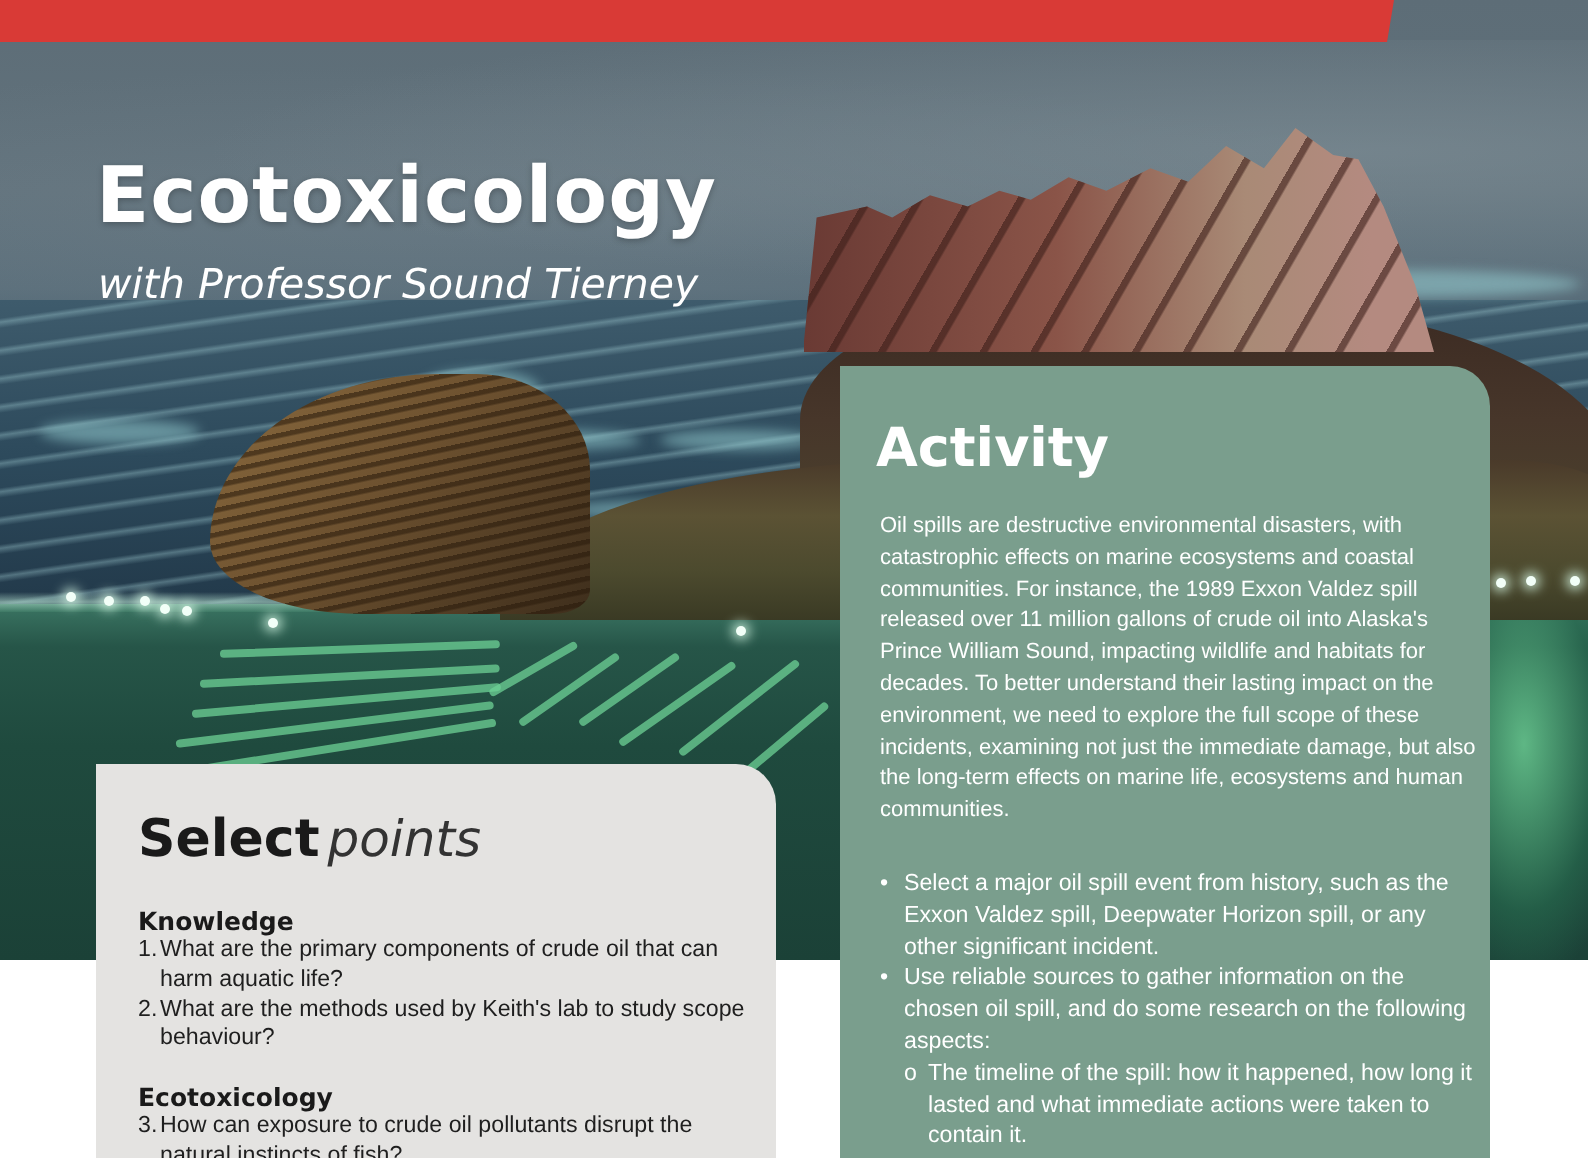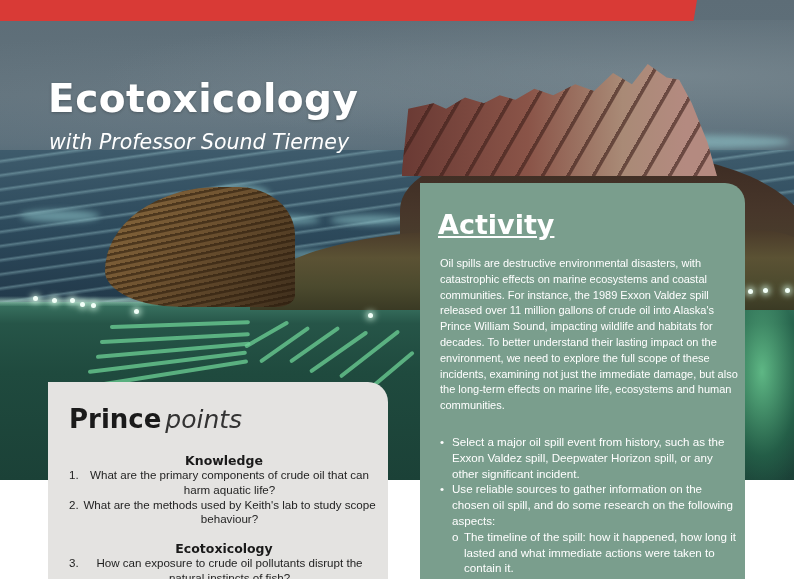--- a/index.html
+++ b/index.html
@@ -90,21 +90,21 @@
   }
 
   .activity {
     position: absolute; left: 420px; top: 183px; width: 325px; height: 400px;
     background: #7a9e8d;
     border-top-right-radius: 20px;
     color: #ffffff;
   }
   .activity h2 {
     margin: 0; position: absolute; left: 18px; top: 26px;
-    font-family: "DejaVu Sans", sans-serif; font-weight: bold; font-size: 27px; color: #ffffff; text-decoration: underline;
+    font-family: "DejaVu Sans", sans-serif; font-weight: bold; font-size: 27px; color: #ffffff;
   }
   .activity .intro {
     position: absolute; left: 20px; top: 73px; width: 305px;
     font-family: "Liberation Sans", sans-serif; font-size: 11px; line-height: 15.8px;
     margin: 0; color: #ffffff;
   }
   .activity ul {
     position: absolute; left: 20px; top: 251px; width: 300px;
     margin: 0; padding: 0; list-style: none;
     font-family: "Liberation Sans", sans-serif; font-size: 11.6px; line-height: 15.8px;
@@ -120,21 +120,21 @@
     border-top-right-radius: 20px;
     color: #1a1a1a;
   }
   .talking h2 {
     margin: 0; position: absolute; left: 21px; top: 22px;
     font-size: 26px; font-weight: normal; color: #1a1a1a;
   }
   .talking h2 .bold { font-family: "DejaVu Sans", sans-serif; font-weight: bold; }
   .talking h2 .light { font-family: "DejaVu Sans", sans-serif; font-style: italic; font-weight: normal; font-size: 25px; margin-left: 4px; color: #333; }
   .section {
-    position: absolute; left: 21px; width: 310px; text-align: center;
+    position: absolute; left: 21px; width: 310px;
   }
   .section h3 {
     margin: 0; font-family: "DejaVu Sans", sans-serif; font-weight: bold; font-size: 12.5px; line-height: 14px; color: #1a1a1a;
   }
   .section ol {
     margin: 0; padding: 0; list-style: none;
     font-family: "Liberation Sans", sans-serif; font-size: 11.6px; line-height: 14.8px; color: #1f1f1f;
   }
   .section li { position: relative; padding-left: 11px; }
   .section li .num { position: absolute; left: 0; top: 0; }
@@ -204,21 +204,21 @@
     </li>
     <li class="sub">
       <span class="bullet">o</span>
       <span>The timeline of the spill: how it happened, how long it lasted and what immediate actions were taken to contain it.</span>
     </li>
   </ul>
 </section>
 
 <section class="talking">
   <h2>
-    <span class="bold">Prince</span><span class="light">points</span>
+    <span class="bold">Select</span><span class="light">points</span>
   </h2>
 
   <div class="section" style="top:72px;">
     <h3>Knowledge</h3>
     <ol>
       <li>
         <span class="num">1.</span>
         <span>What are the primary components of crude oil that can harm aquatic life?</span>
       </li>
       <li>

